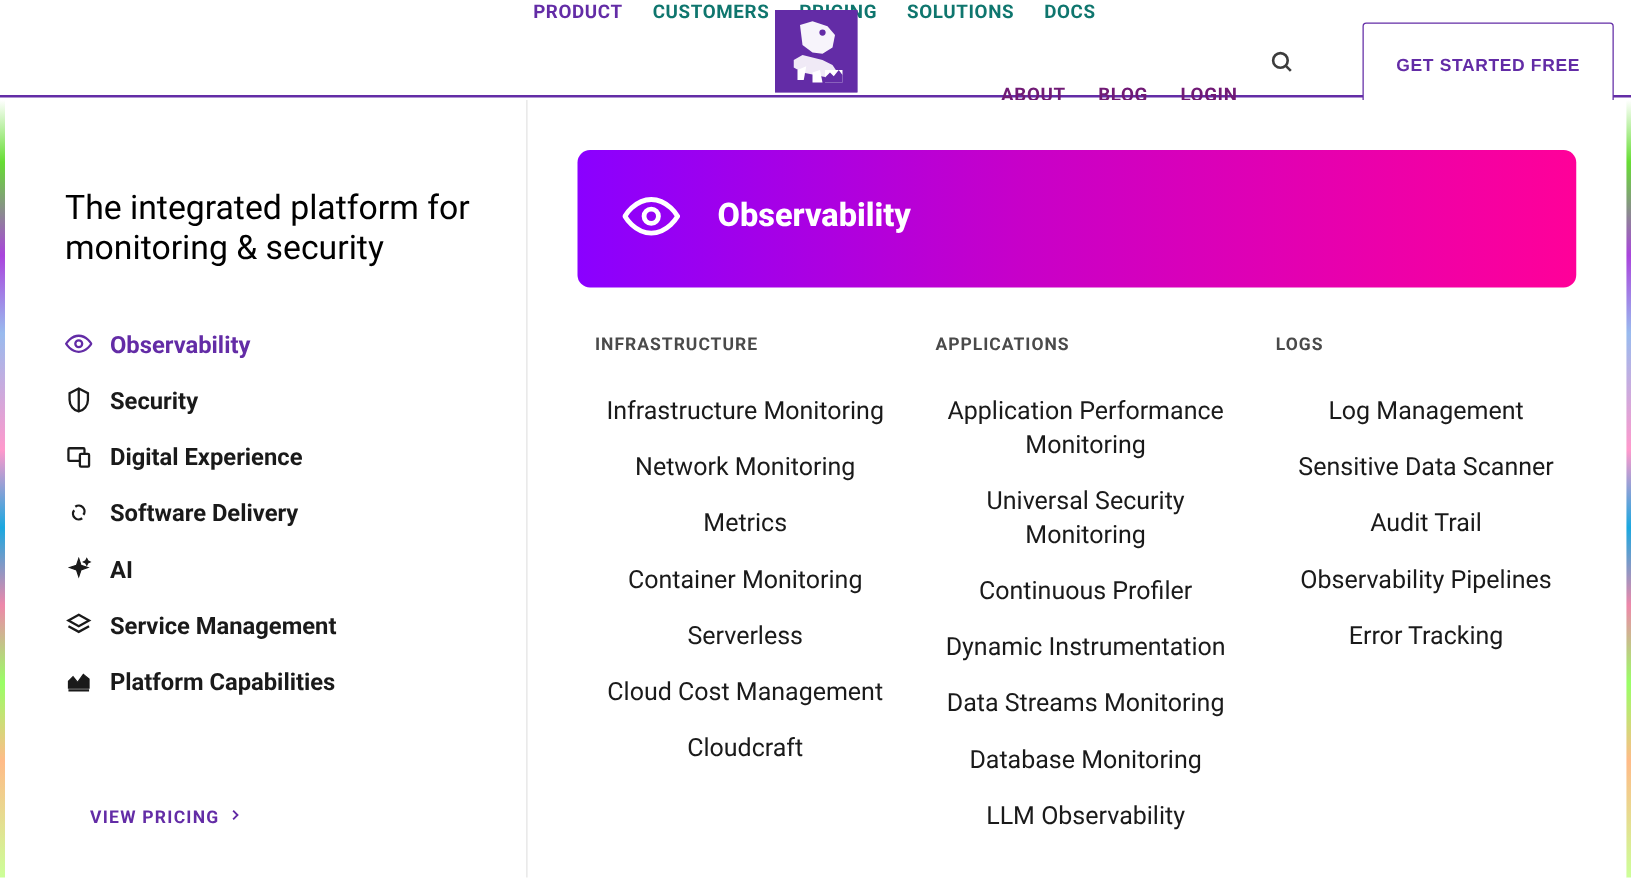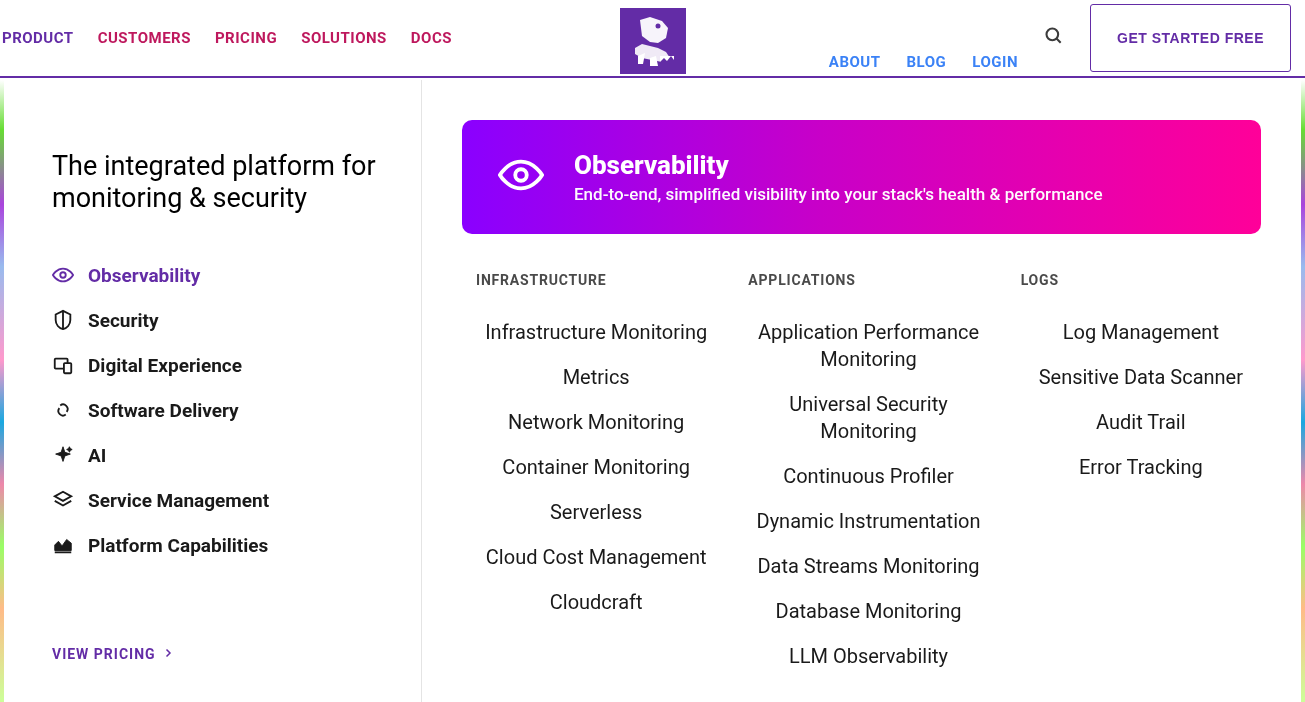--- a/index.html
+++ b/index.html
@@ -13,33 +13,34 @@
     }
 
     
     .topbar {
       height: 78px;
       display: flex;
       align-items: center;
       border-bottom: 2px solid #632CA6;
       position: relative;
       padding: 0 4px 0 0;
+      flex-direction: column;
     }
     .nav-left {
       display: flex;
       align-items: center;
       gap: 24px;
       padding-left: 2px;
       height: 100%;
     }
     .nav-item {
       font-size: 15px;
       font-weight: 700;
       letter-spacing: 0.5px;
-      color: #be185d;
+      color: #0f766e;
       cursor: pointer;
       display: flex;
       align-items: center;
       height: 100%;
     }
     .nav-item.active {
       color: #632CA6;
     }
     .logo-center {
       position: absolute;
@@ -59,41 +60,42 @@
     }
     .nav-right {
       margin-left: auto;
       display: flex;
       align-items: center;
       gap: 26px;
       padding-right: 10px;
       height: 100%;
     }
     .nav-right .nav-item {
-      color: #3b82f6;
+      color: #701a75;
       font-weight: 700;
       margin-top: 47px;
     }
     .search-btn {
       display: flex;
       align-items: center;
       justify-content: center;
       cursor: pointer;
       color: #3c3c3c;
     }
     .cta-button {
       border: 1px solid #632CA6;
       color: #632CA6;
       font-size: 14px;
       font-weight: 700;
       letter-spacing: 0.5px;
       padding: 25px 26px;
       background: #ffffff;
       cursor: pointer;
       border-radius: 3px;
+      margin-left: 28px;
     }
 
     
     .color-strip-left {
       position: absolute;
       left: 0;
       top: 80px;
       width: 4px;
       height: 622px;
       background: linear-gradient(180deg, #fff 0%, #6d3 8%, #a4d 20%, #9be 30%, #f9c 45%, #1aa8e0 55%, #e8a 65%, #9f6 75%, #fb8 85%, #cf9 100%);
@@ -159,20 +161,21 @@
     .view-pricing {
       margin-top: auto;
       display: flex;
       align-items: flex-end;
       gap: 6px;
       color: #632CA6;
       font-size: 14px;
       font-weight: 700;
       letter-spacing: 1px;
       cursor: pointer;
+      margin-left: 20px;
     }
 
     
     .content {
       flex: 1;
       padding: 40px 40px 20px 40px;
     }
     .hero-banner {
       background: linear-gradient(90deg, #8A00FF 0%, #C800C8 45%, #FF0099 100%);
       border-radius: 10px;
@@ -359,31 +362,30 @@
   <div class="content">
     <div class="hero-banner">
       <span class="icon">
         <svg width="46" height="46" viewBox="0 0 24 24" fill="none" stroke="#ffffff" stroke-width="2">
           <path d="M1 12s4-7 11-7 11 7 11 7-4 7-11 7-11-7-11-7z"></path>
           <circle cx="12" cy="12" r="3"></circle>
         </svg>
       </span>
       <div>
         <div class="hero-title">Observability</div>
-        <div class="hero-subtitle">End-to-end, simplified visibility into your stack's health &amp; performance</div>
       </div>
     </div>
 
     <div class="columns">
 
       <div class="col">
         <div class="col-header">INFRASTRUCTURE</div>
         <a class="col-link">Infrastructure Monitoring</a>
+        <a class="col-link">Network Monitoring</a>
         <a class="col-link">Metrics</a>
-        <a class="col-link">Network Monitoring</a>
         <a class="col-link">Container Monitoring</a>
         <a class="col-link">Serverless</a>
         <a class="col-link">Cloud Cost Management</a>
         <a class="col-link">Cloudcraft</a>
       </div>
 
       <div class="col">
         <div class="col-header">APPLICATIONS</div>
         <a class="col-link">Application Performance Monitoring</a>
         <a class="col-link">Universal Security Monitoring</a>
@@ -392,17 +394,18 @@
         <a class="col-link">Data Streams Monitoring</a>
         <a class="col-link">Database Monitoring</a>
         <a class="col-link">LLM Observability</a>
       </div>
 
       <div class="col">
         <div class="col-header">LOGS</div>
         <a class="col-link">Log Management</a>
         <a class="col-link">Sensitive Data Scanner</a>
         <a class="col-link">Audit Trail</a>
+        <a class="col-link">Observability Pipelines</a>
         <a class="col-link">Error Tracking</a>
       </div>
     </div>
   </div>
 </div>
 
 </body></html>

